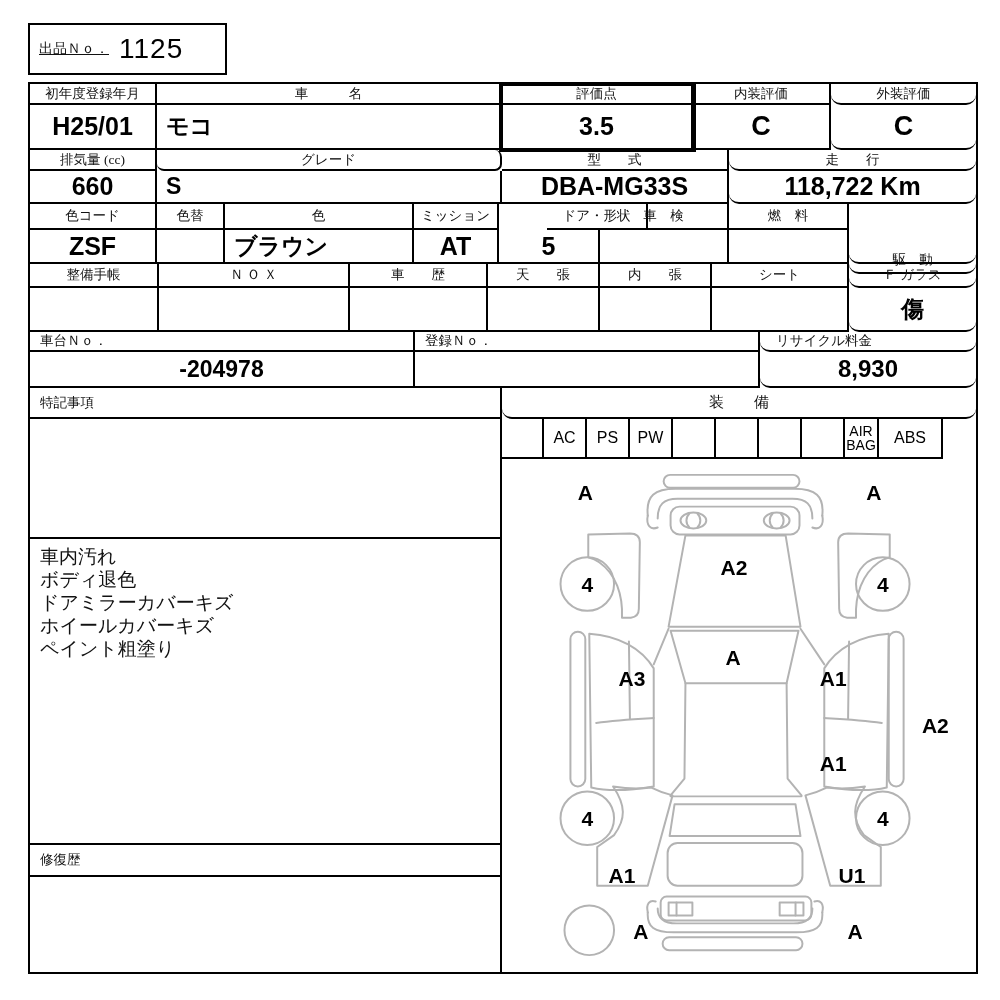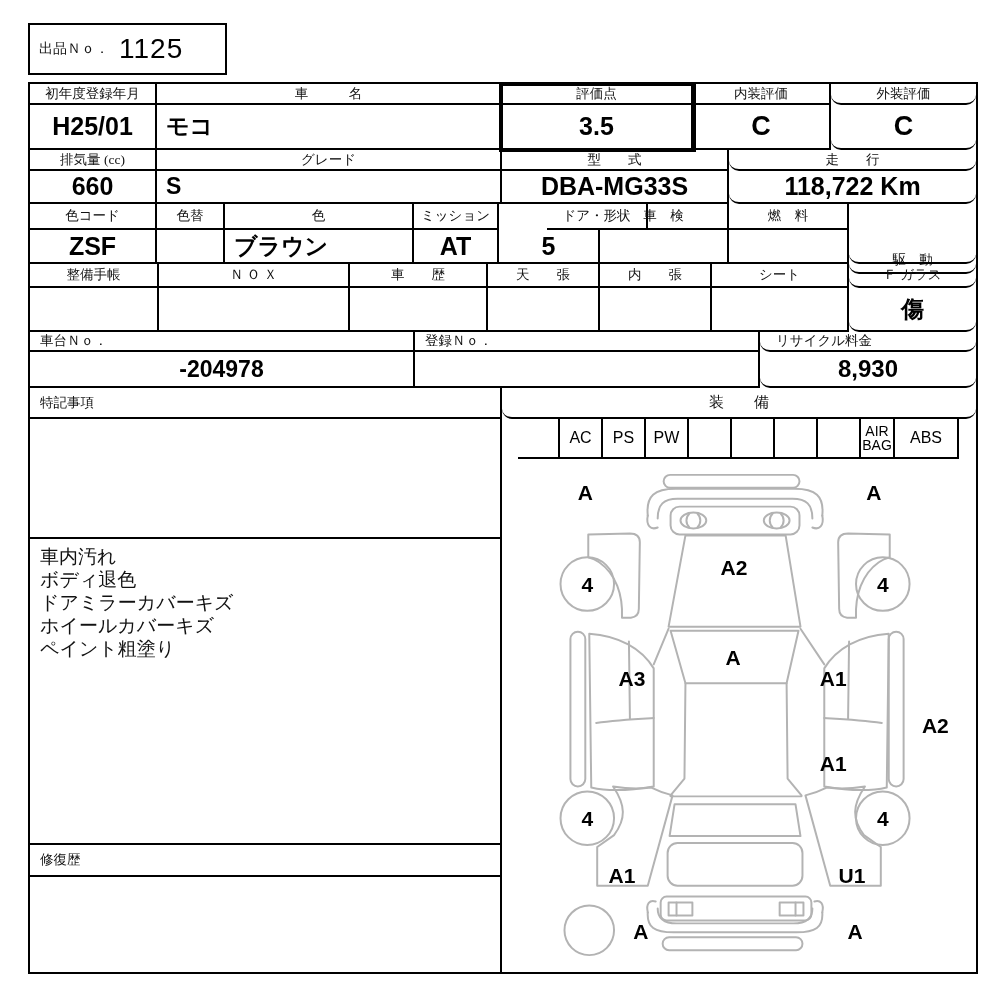--- a/index.html
+++ b/index.html
@@ -2,21 +2,21 @@
 <html><head>
 <meta charset="utf-8">
 <style>
   html,body{margin:0;padding:0;background:#ffffff;}
   #sheet{position:relative;width:1000px;height:1000px;background:#ffffff;
          font-family:"Liberation Sans",sans-serif;color:#000;}
   .box{position:absolute;box-sizing:border-box;}
   
   #lot-box{left:28px;top:23px;width:199px;height:52px;border:2px solid #000;
            display:flex;align-items:center;padding-left:9px;}
-  #lot-box .lbl{font-family:"Liberation Serif",serif;font-size:14px;color:#111;}
+  #lot-box .lbl{font-family:"Liberation Serif",serif;font-size:14px;color:#111;text-decoration:underline;}
   #lot-box .val{font-size:28px;font-weight:normal;margin-left:10px;letter-spacing:1px;}
   
   #tbl{left:28px;top:82px;width:950px;height:892px;border:2px solid #000;}
   .cell{position:absolute;box-sizing:border-box;border-right:2px solid #000;
         border-bottom:2px solid #000;overflow:hidden;}
   .cell.noR{border-right:none;border-radius:10px;}
   .cell.noB{border-bottom:none;}
   .hdr{font-family:"Liberation Serif",serif;font-size:13.5px;color:#111;
        display:flex;align-items:center;justify-content:center;white-space:pre;}
   .hdr.left{justify-content:flex-start;padding-left:10px;}
@@ -24,21 +24,21 @@
        font-weight:bold;white-space:pre;}
   .val.left{justify-content:flex-start;padding-left:9px;}
   .fs25{font-size:25px;} .fs23{font-size:23px;} .fs27{font-size:27px;}
   .fs19{font-size:23px;} .fs24{font-size:24px;}
   #score-thick{left:469px;top:-2px;width:197px;height:70px;border:4px solid #000;
                pointer-events:none;background:transparent;z-index:5;}
   
   #notes-text{padding:6px 10px;font-size:19px;line-height:23px;white-space:pre-line;
               display:block;font-weight:normal;color:#111;}
   
-  #equip{left:472px;top:335px;width:467px;height:40px;display:flex;padding-left:16px;}
+  #equip{left:472px;top:335px;width:467px;height:40px;display:flex;}
   #equip .ecell{box-sizing:border-box;height:40px;border-right:2px solid #000;
                 border-bottom:2px solid #000;display:flex;align-items:center;
                 justify-content:center;font-size:16px;color:#000;text-align:center;
                 white-space:pre-line;line-height:1.02;}
   #equip .ecell.two{font-size:14px;}
   
   #diagram{left:472px;top:375px;width:474px;height:513px;}
   #diagram svg{position:absolute;left:0;top:0;width:100%;height:100%;}
   .car-label{position:absolute;transform:translate(-50%,-50%);font-weight:bold;
              font-size:21px;color:#000;font-family:"Liberation Sans",sans-serif;}
@@ -62,21 +62,21 @@
     <div class="cell hdr noR" style="left:801px;top:0;right:0;height:21px;">外装評価</div>
 
     <div class="cell val fs25" style="left:0;top:21px;width:127px;height:45px;">H25/01</div>
     <div class="cell val fs23 left" style="left:127px;top:21px;width:345px;height:45px;">モコ</div>
     <div class="cell val fs25" style="left:472px;top:21px;width:191px;height:45px;">3.5</div>
     <div class="cell val fs27" style="left:663px;top:21px;width:138px;height:45px;">C</div>
     <div class="cell val fs27 noR" style="left:801px;top:21px;right:0;height:45px;">C</div>
     <div id="score-thick" class="box"></div>
 
     <div class="cell hdr" style="left:0;top:66px;width:127px;height:21px;">排気量 (cc)</div>
-    <div class="cell hdr" style="left:127px;top:66px;width:345px;height:21px;">グレード</div>
+    <div class="cell hdr" style="left:127px;top:66px;width:345px;height:21px;border-radius:7px;">グレード</div>
     <div class="cell hdr" style="left:472px;top:66px;width:227px;height:21px;">型　　式</div>
     <div class="cell hdr noR" style="left:699px;top:66px;right:0;height:21px;">走　　行</div>
 
     <div class="cell val fs25" style="left:0;top:87px;width:127px;height:33px;">660</div>
     <div class="cell val fs23 left" style="left:127px;top:87px;width:345px;height:33px;">S</div>
     <div class="cell val fs25" style="left:472px;top:87px;width:227px;height:33px;">DBA-MG33S</div>
     <div class="cell val fs25 noR" style="left:699px;top:87px;right:0;height:33px;">118,722 Km</div>
 
     <div class="cell hdr" style="left:0;top:120px;width:127px;height:26px;">色コード</div>
     <div class="cell hdr" style="left:127px;top:120px;width:68px;height:26px;">色替</div>

